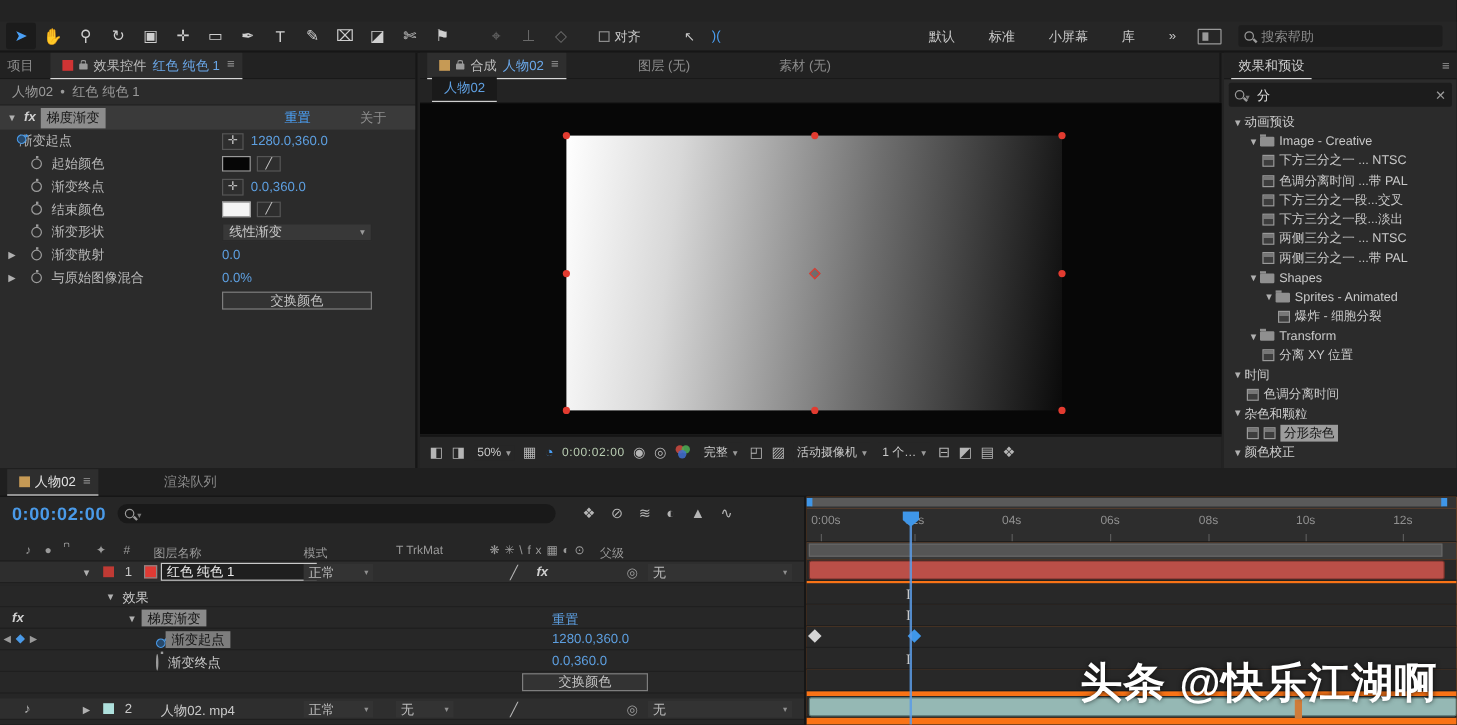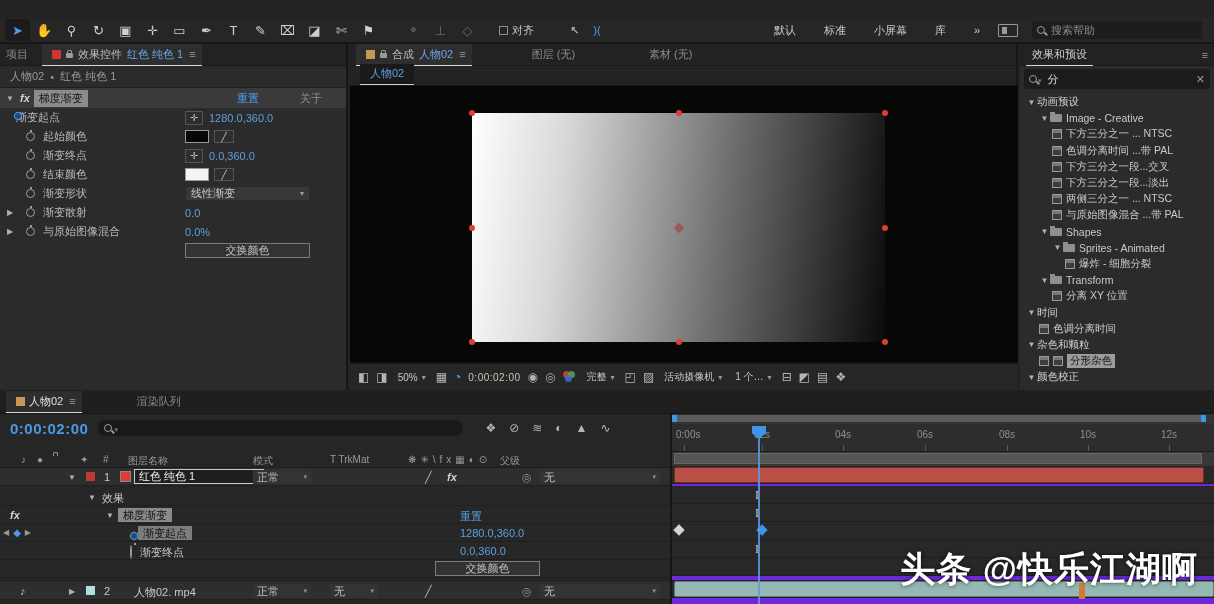--- a/index.html
+++ b/index.html
@@ -128,21 +128,21 @@
   .eyeic { width:10px; height:7px; border-radius:50%; background:#c2c2c2; }
   .modebox { position:absolute; display:flex; align-items:center; height:14px; background:#333;
     color:#bdbdbd; padding:0 4px; top:2px; }
   .modebox .car { margin-left:auto; font-size:7px; color:#909090; padding-left:6px; }
   .namebox { position:absolute; left:134px; top:1px; width:130px; height:15px; border:1px solid #c9c9c9;
     background:#1f1f1f; color:#ececec; display:flex; align-items:center; padding:0 4px; }
   .chip { position:absolute; top:2px; height:14px; display:flex; align-items:center; padding:0 5px;
     background:#8a8a8a; color:#121212; }
   .fileicon { width:10px; height:12px; background:#3f74c2; border-radius:1px; }
   
-  .tl-right { position:absolute; left:672px; top:24px; width:542px; height:190px; background:#6d28d9; }
+  .tl-right { position:absolute; left:672px; top:24px; width:542px; height:190px; background:#f97316; }
   .navbar { position:absolute; left:0; top:0; width:542px; height:10px; background:#333; }
   .navbar .bar { position:absolute; left:2px; right:10px; top:1px; height:7px; background:#5a5a5a; border-radius:3px; }
   .navbar .cap { position:absolute; top:1px; width:5px; height:7px; background:#3f96e8; }
   .ruler { position:absolute; left:0; top:10px; width:542px; height:28px; background:#2d2d2d;
     border-bottom:1px solid #1b1b1b; }
   .rlabel { position:absolute; top:5px; color:#909090; font-size:10px; }
   .rtick { position:absolute; bottom:0; width:1px; height:6px; background:#5a5a5a; }
   .workarea { position:absolute; left:0; top:38px; width:542px; height:14px; background:#383838; }
   .workarea .bar { position:absolute; left:2px; right:12px; top:1px; height:11px; background:#555;
     border:1px solid #666; }
@@ -421,21 +421,21 @@
           <div class="trow" style="padding-left: 32px;">
             <span class="pic"></span>
             <span>下方三分之一段...淡出</span>
           </div>
           <div class="trow" style="padding-left: 32px;">
             <span class="pic"></span>
             <span>两侧三分之一 ... NTSC</span>
           </div>
           <div class="trow" style="padding-left: 32px;">
             <span class="pic"></span>
-            <span>与原始图像混合 ...带 PAL</span>
+            <span>两侧三分之一 ...带 PAL</span>
           </div>
           <div class="trow" style="padding-left: 19px;">
             <span class="twirl">▼</span>
             <span class="fold"></span>
             <span>Shapes</span>
           </div>
           <div class="trow" style="padding-left: 32px;">
             <span class="twirl">▼</span>
             <span class="fold"></span>
             <span>Sprites - Animated</span>

